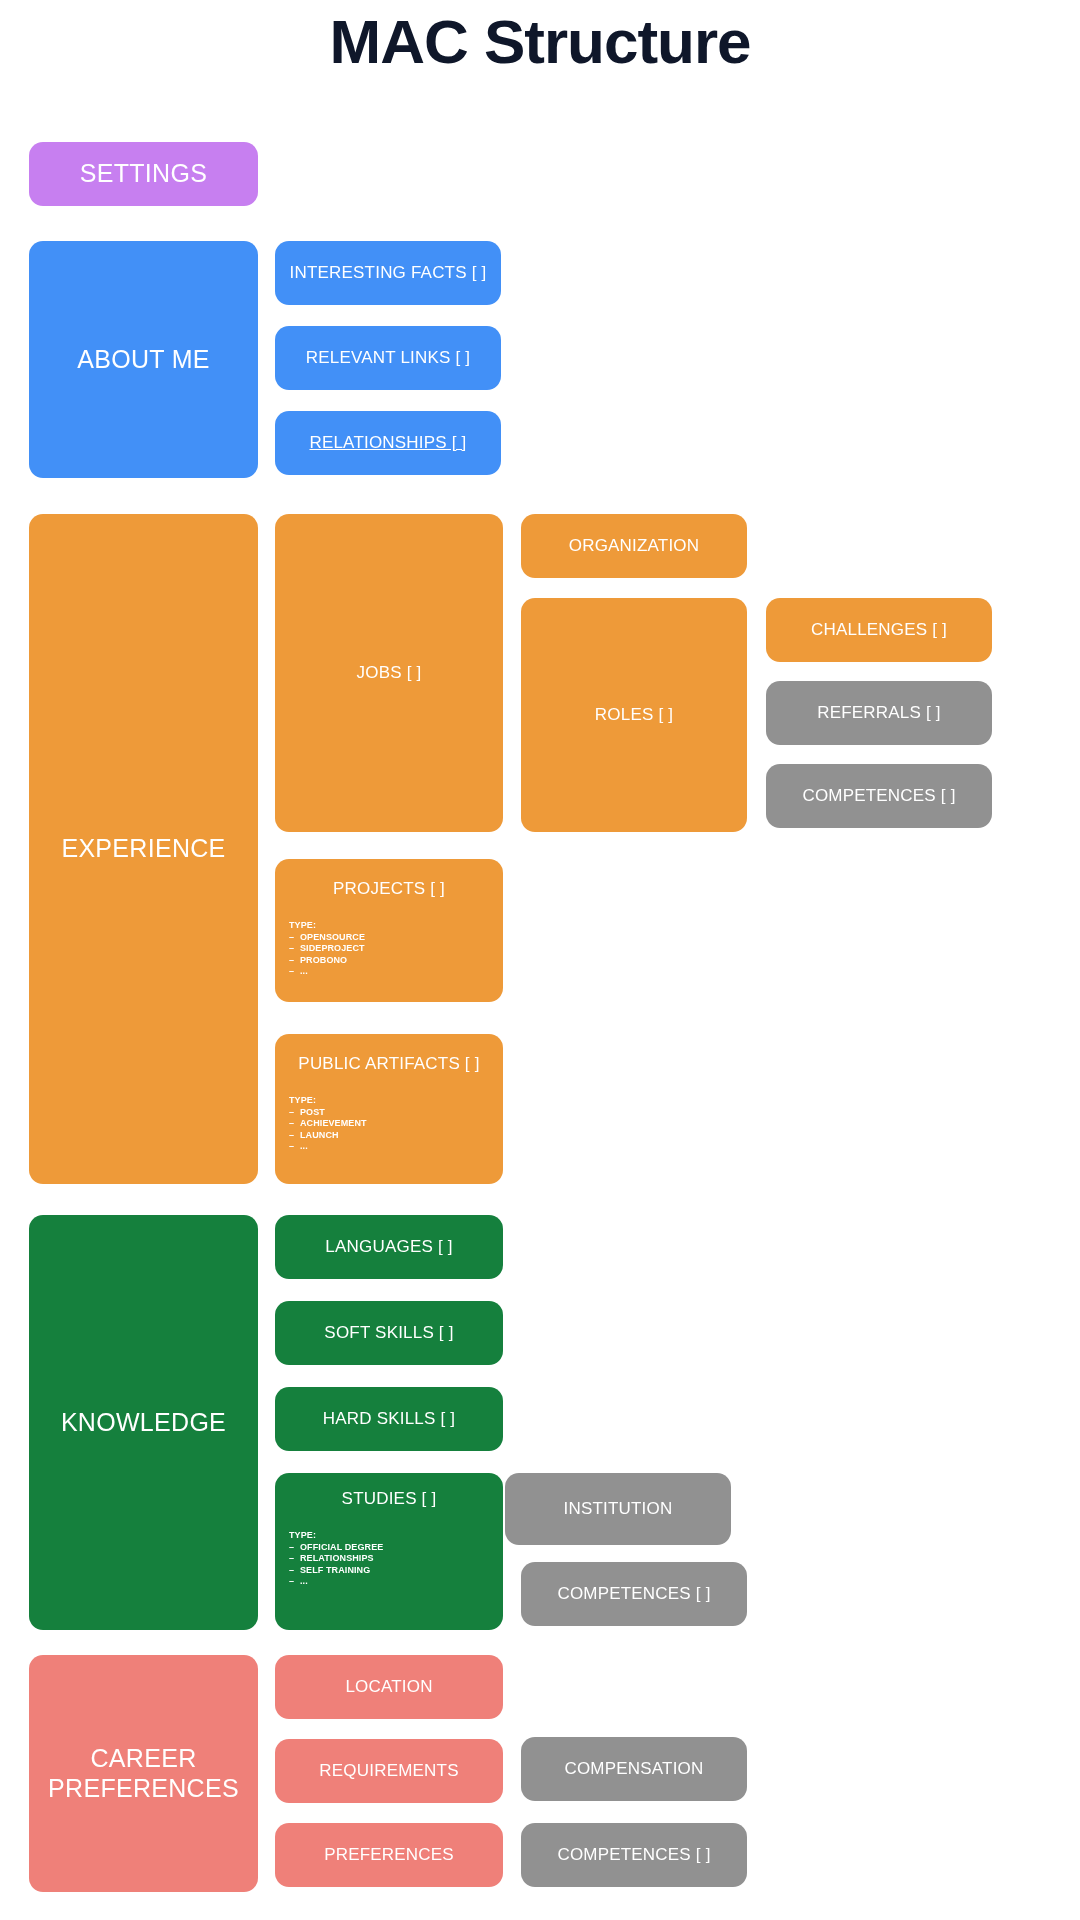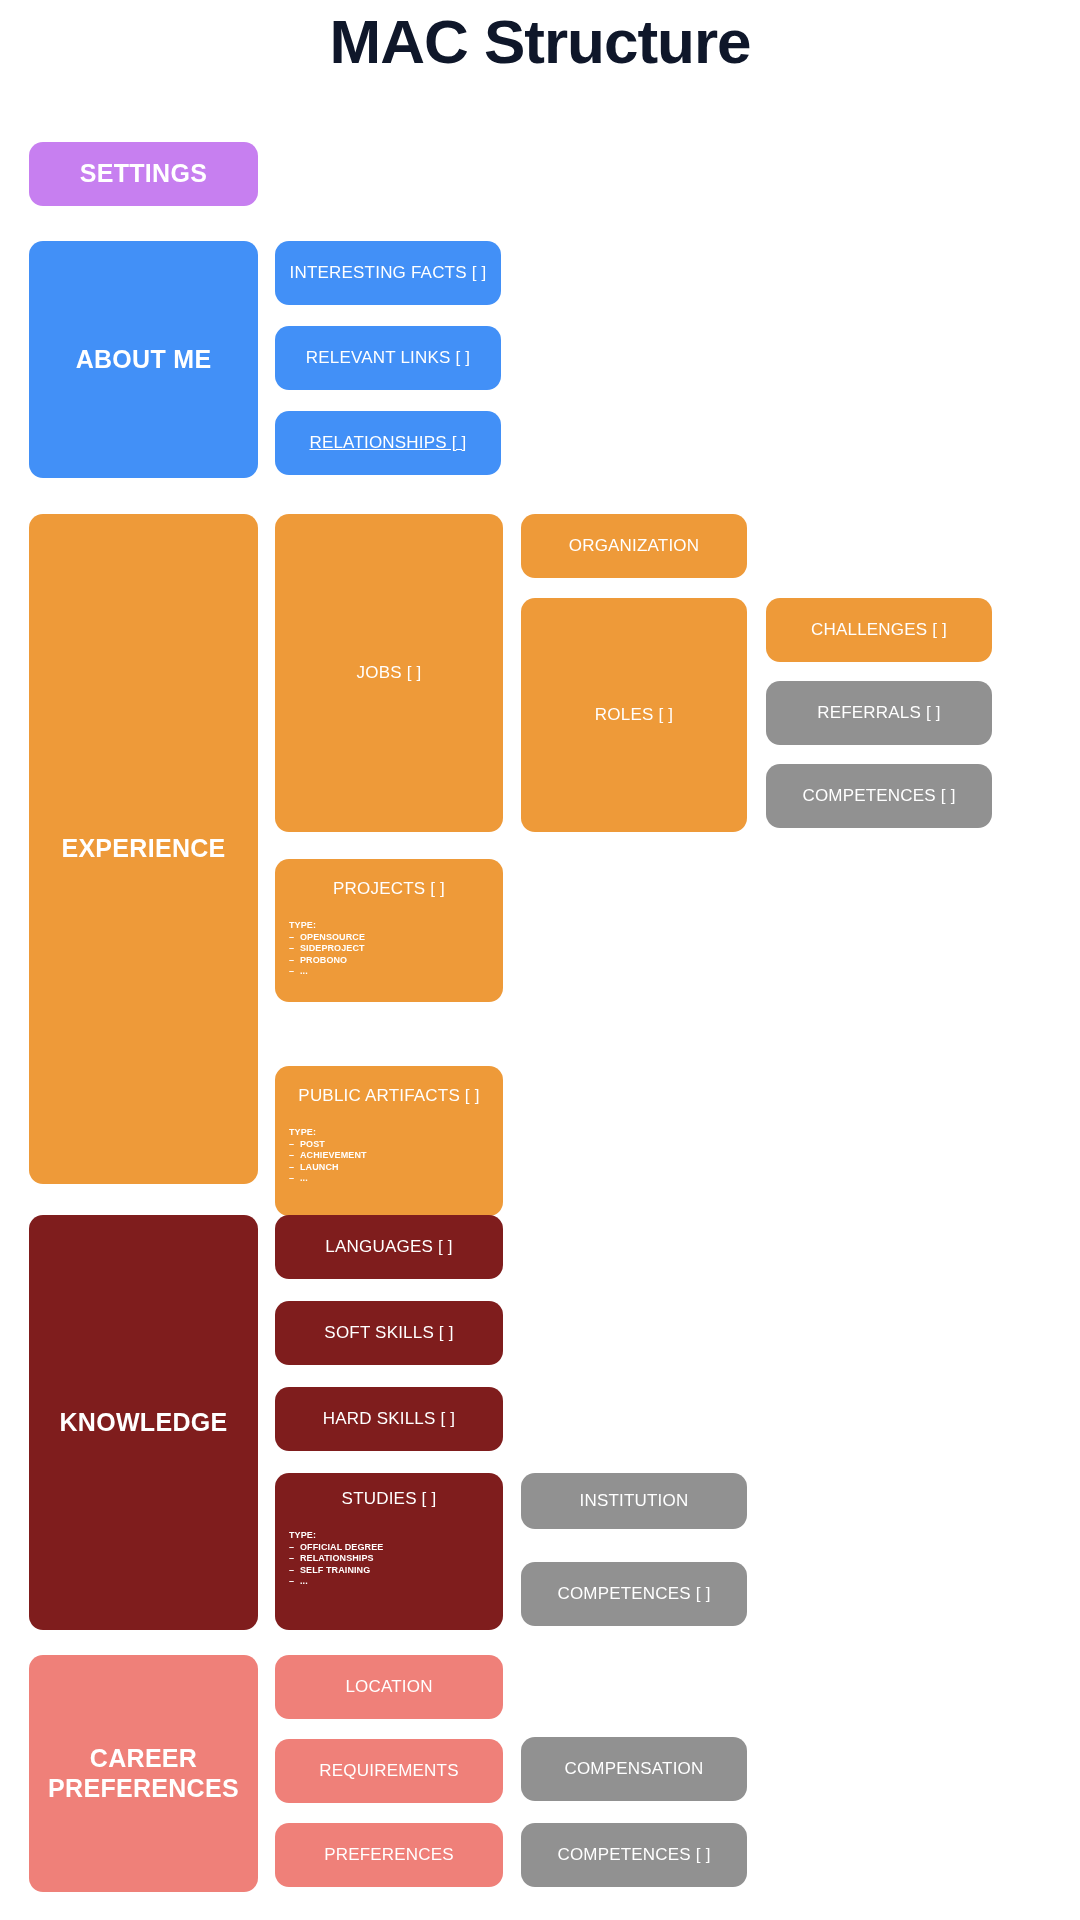--- a/index.html
+++ b/index.html
@@ -37,28 +37,28 @@
     align-items: center;
     justify-content: center;
     text-align: center;
     line-height: 1.18;
   }
 
   
   .c-settings   { background: #c77ff0; }
   .c-about      { background: #4290f7; }
   .c-experience { background: #ee9a39; }
-  .c-knowledge  { background: #7f1d1d; }
+  .c-knowledge  { background: #15803d; }
   .c-career     { background: #ef8079; }
   .c-neutral    { background: #919191; }
 
   
   .lvl1 {
     font-size: 25px;
-    font-weight: bold;
+    font-weight: normal;
     letter-spacing: 0.3px;
   }
   .lvl2 {
     font-size: 17px;
     font-weight: normal;
     letter-spacing: 0.2px;
   }
 
   
   .node.with-list {
@@ -128,21 +128,21 @@
     <span class="type-label">TYPE:</span>
     <ul>
       <li><span class="dash">–</span><span>OPENSOURCE</span></li>
       <li><span class="dash">–</span><span>SIDEPROJECT</span></li>
       <li><span class="dash">–</span><span>PROBONO</span></li>
       <li><span class="dash">–</span><span>...</span></li>
     </ul>
   </div>
 </div>
 
-<div class="node c-experience with-list" style="left:275px; top:1034px; width:228px; height:150px; padding-top:20px;margin-top:32px;">
+<div class="node c-experience with-list" style="left:275px; top:1034px; width:228px; height:150px; padding-top:20px;">
   <span class="node-heading">PUBLIC ARTIFACTS [ ]</span>
   <div class="type-block" style="margin-top:21px;">
     <span class="type-label">TYPE:</span>
     <ul>
       <li><span class="dash">–</span><span>POST</span></li>
       <li><span class="dash">–</span><span>ACHIEVEMENT</span></li>
       <li><span class="dash">–</span><span>LAUNCH</span></li>
       <li><span class="dash">–</span><span>...</span></li>
     </ul>
   </div>
@@ -162,21 +162,21 @@
     <span class="type-label">TYPE:</span>
     <ul>
       <li><span class="dash">–</span><span>OFFICIAL DEGREE</span></li>
       <li><span class="dash">–</span><span>RELATIONSHIPS</span></li>
       <li><span class="dash">–</span><span>SELF TRAINING</span></li>
       <li><span class="dash">–</span><span>...</span></li>
     </ul>
   </div>
 </div>
 
-<div class="node c-neutral lvl2" style="left:521px; top:1473px; width:226px; height:56px;">INSTITUTION</div>
+<div class="node c-neutral lvl2" style="left:505px; top:1473px; width:226px; height:72px;">INSTITUTION</div>
 
 <div class="node c-neutral lvl2" style="left:521px; top:1562px; width:226px; height:64px;">COMPETENCES [ ]</div>
 
 <div class="node c-career lvl1" style="left:29px; top:1655px; width:229px; height:237px;">CAREER PREFERENCES</div>
 
 <div class="node c-career lvl2" style="left:275px; top:1655px; width:228px; height:64px;">LOCATION</div>
 
 <div class="node c-career lvl2" style="left:275px; top:1739px; width:228px; height:64px;">REQUIREMENTS</div>
 
 <div class="node c-career lvl2" style="left:275px; top:1823px; width:228px; height:64px;">PREFERENCES</div>

